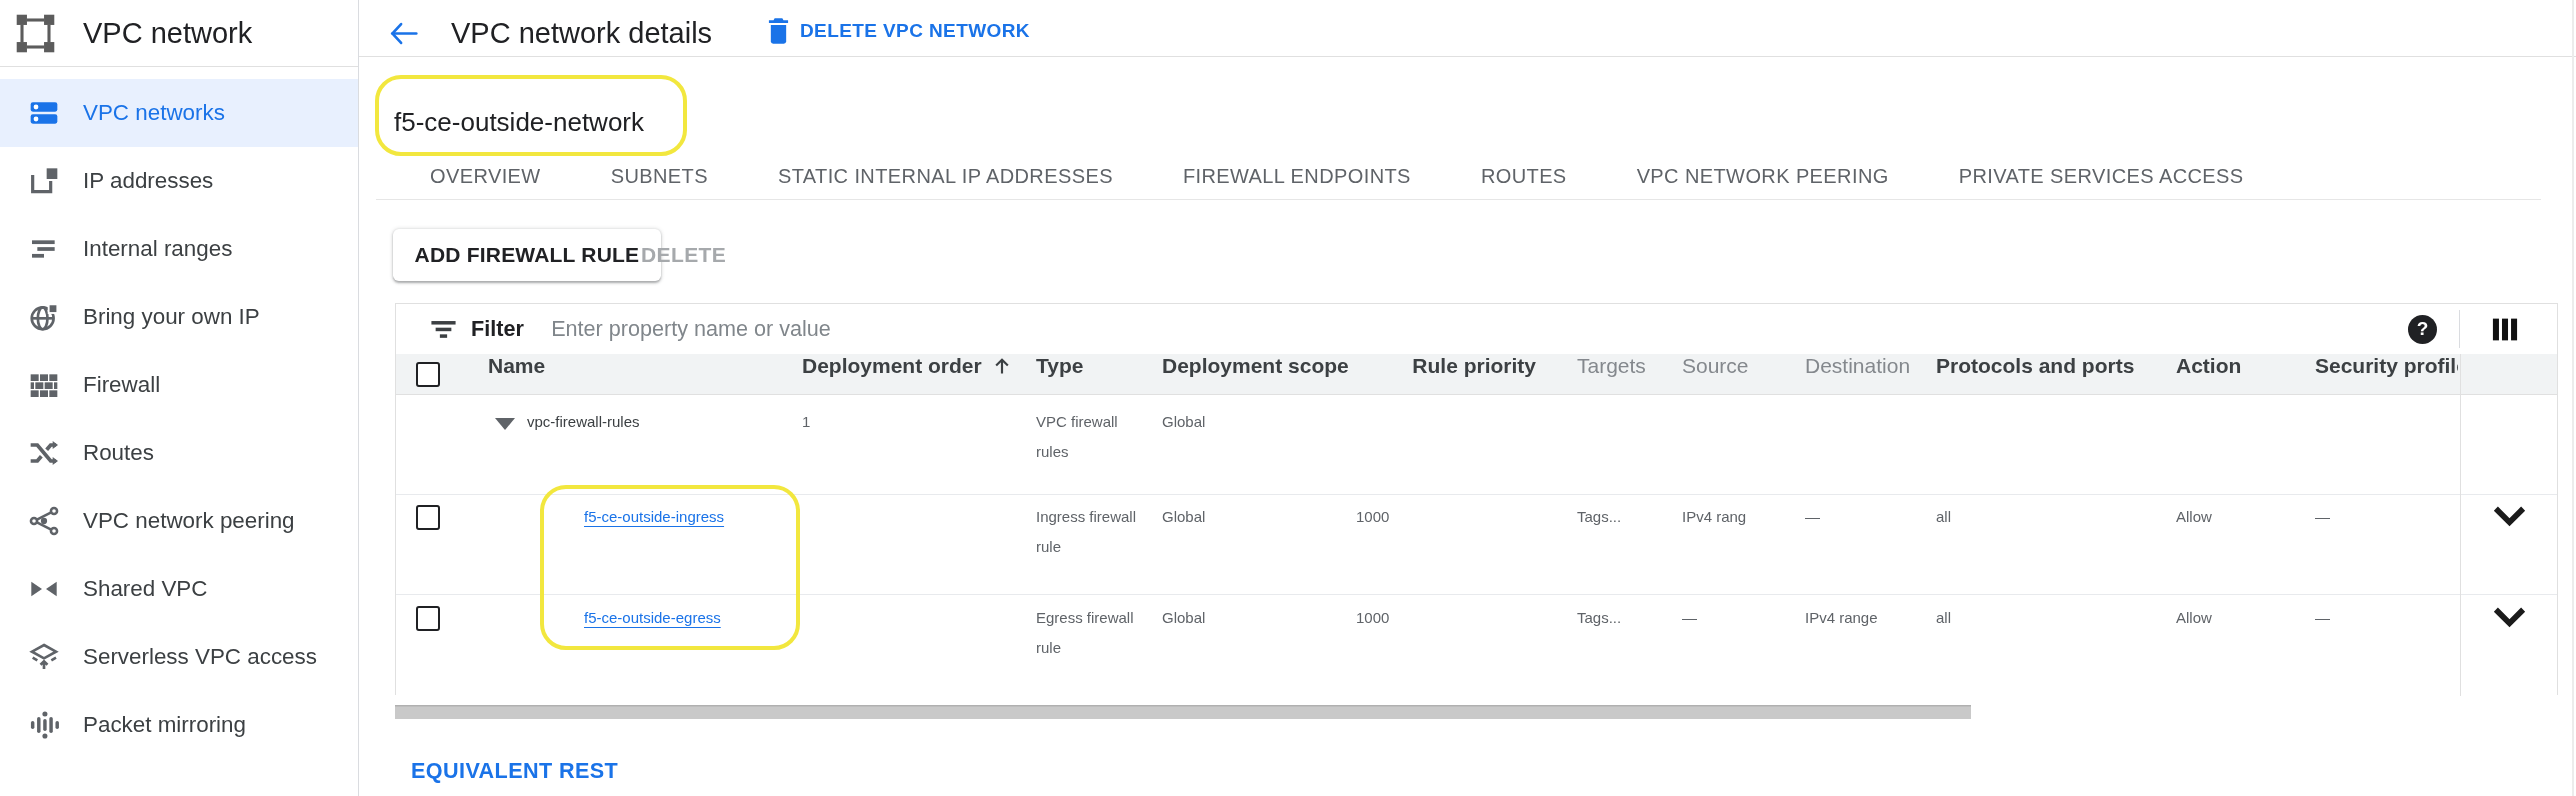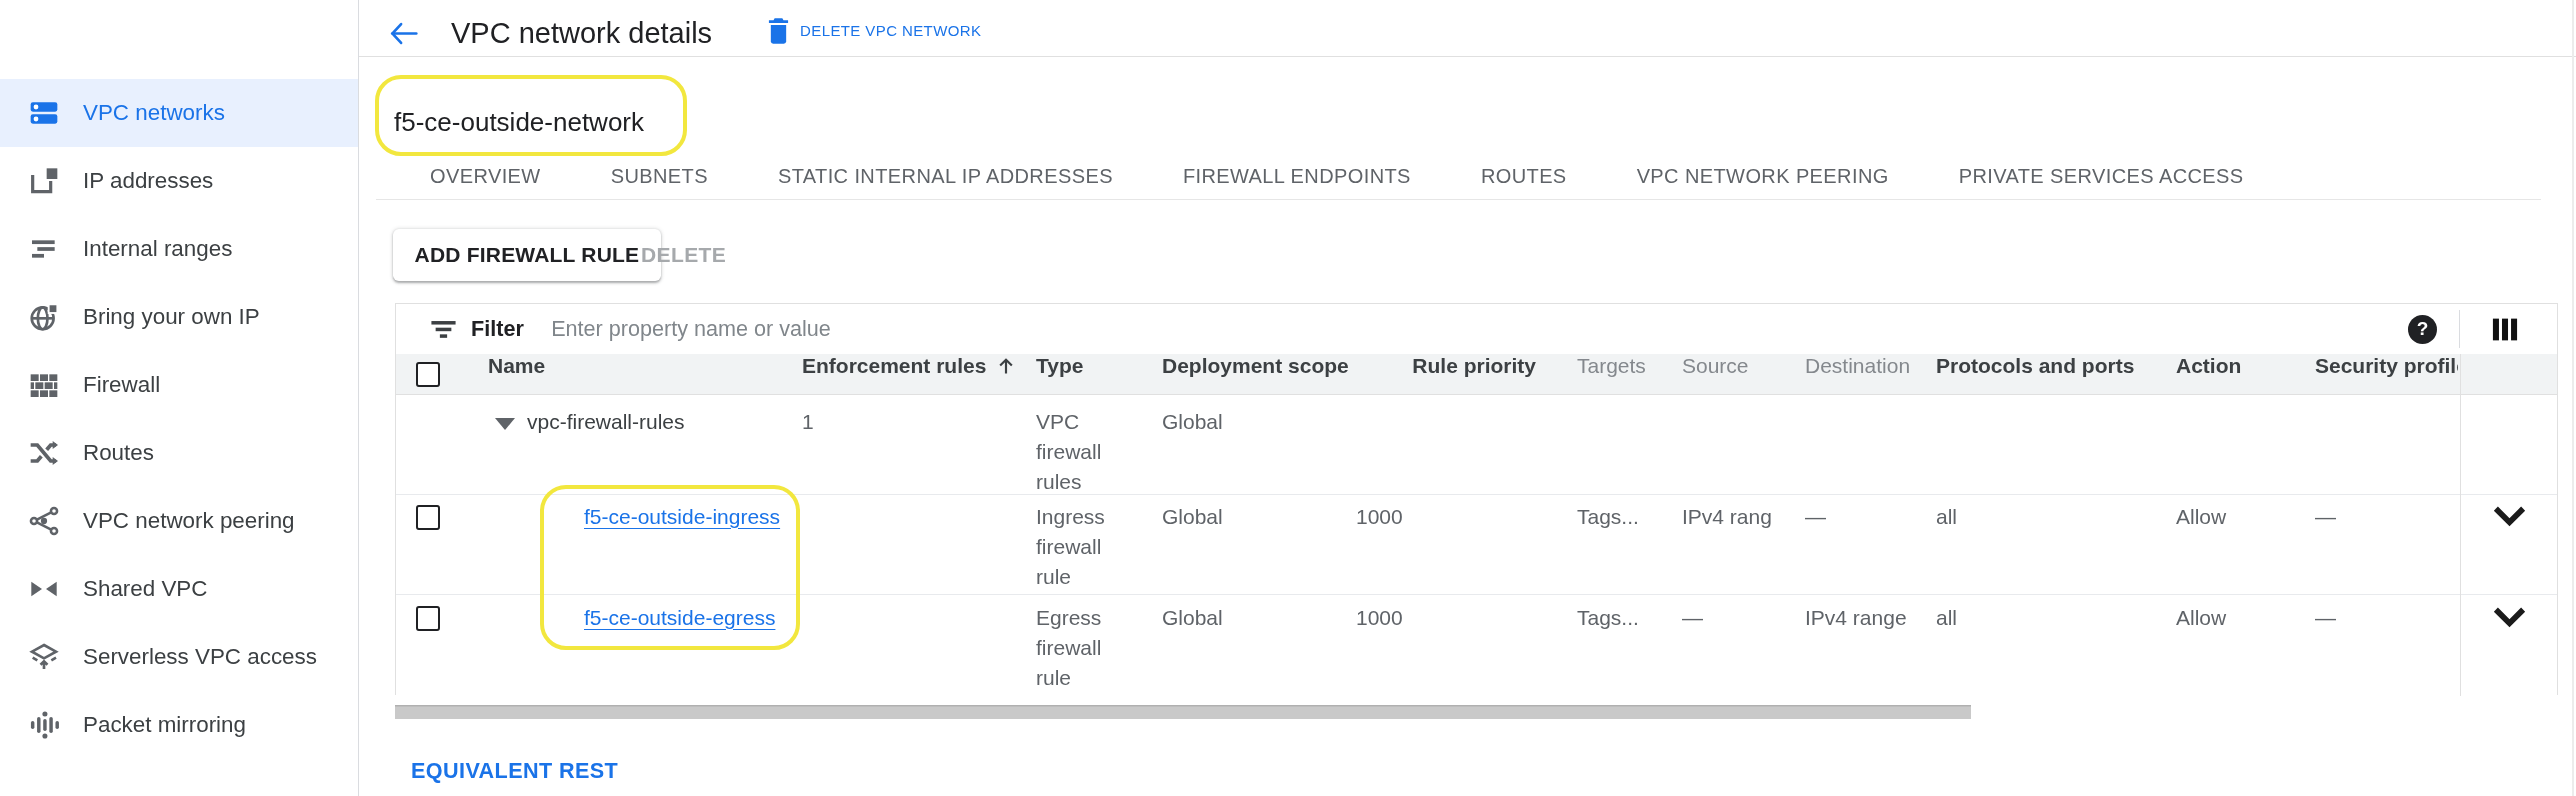--- a/index.html
+++ b/index.html
@@ -29,21 +29,21 @@
   .nav-item .nav-icon{position:absolute;left:26px;width:35px;height:35px;display:flex;align-items:center;justify-content:center;color:#5f6368}
   .nav-item .nav-label{position:absolute;left:83px;font-size:22.4px;white-space:nowrap}
   .nav-item.selected{background:var(--selected-bg);color:var(--accent);font-weight:500}
   .nav-item.selected .nav-icon{color:var(--accent)}
 
   
   .topbar{position:absolute;left:359px;top:0;width:2217px;height:57px;border-bottom:0.7px solid var(--border);background:#fff}
   .back-btn{position:absolute;left:29px;top:19px;width:32px;height:29px;cursor:pointer}
   .page-title{position:absolute;left:92px;top:16.6px;font-size:29px;color:var(--text-dark);white-space:nowrap}
   .delete-vpc{position:absolute;left:408px;top:17.3px;display:flex;align-items:center;gap:10px;cursor:pointer;color:var(--accent)}
-  .delete-vpc .lbl{font-size:15px;font-weight:400;letter-spacing:0.4px;white-space:nowrap}
+  .delete-vpc .lbl{font-size:19px;font-weight:700;letter-spacing:0.4px;white-space:nowrap}
 
   
   .network-name{position:absolute;left:394px;top:107px;font-size:26px;color:var(--text-dark);white-space:nowrap}
   .annotation{position:absolute;border:4.3px solid var(--annotation);border-radius:26px;pointer-events:none;z-index:9}
   .annotation.a1{left:375px;top:75px;width:312px;height:81px}
   .annotation.a2{left:540px;top:485px;width:260px;height:165px}
 
   
   .tabbar{position:absolute;left:376px;top:153px;width:2165px;height:47px;border-bottom:1.4px solid #e6e6e6;display:flex;padding-left:19px}
   .tab{position:relative;height:100%;padding:0 35px;display:flex;align-items:center;font-size:20px;font-weight:500;letter-spacing:0.4px;color:var(--text-gray);cursor:pointer;white-space:nowrap}
@@ -67,21 +67,21 @@
   .filter-divider{position:absolute;left:2063px;top:5.8px;width:1.4px;height:38px;background:#dadce0}
   .cols-icon{position:absolute;left:2093px;top:10.8px;width:32px;height:29px;cursor:pointer;color:#111}
 
   .header-row{position:absolute;left:0;top:50px;width:100%;height:41px;background:var(--header-bg);border-bottom:0.7px solid var(--border)}
   .hcell{position:absolute;top:0;height:24px;display:flex;align-items:center;font-size:21px;font-weight:700;color:var(--text-mid);white-space:nowrap;cursor:pointer}
   .hcell.dim{color:#84888d;font-weight:400}
   .sort-arrow{margin-left:10px;width:20px;height:20px}
 
   .trow{position:absolute;left:0;width:100%;height:100px;background:#fff}
   .trow.b{border-bottom:0.7px solid var(--border-light)}
-  .cell{position:absolute;top:6.5px;font-size:21px;line-height:30px;color:var(--text-gray)}
+  .cell{position:absolute;top:6.5px;font-size:15px;line-height:30px;color:var(--text-gray)}
   .g .cell{top:12.3px}
   .c-gname{left:131px;color:var(--text-mid)}
   .c-link{left:188px}
   .c-enf{left:406px}
   .c-type{left:640px;width:105px}
   .c-scope{left:766px;width:159px}
   .c-prio{left:960px;width:180px;text-align:left}
   .c-targets{left:1181px;width:105px}
   .c-source{left:1286px;width:110px;white-space:nowrap;overflow:hidden}
   .c-dest{left:1409px;width:133px}
@@ -101,20 +101,33 @@
   .hscroll-thumb{position:absolute;left:395px;top:705px;width:1576px;height:14.4px;background:#c9c9c9;box-shadow:inset 0 1.4px 0 rgba(0,0,0,0.12);cursor:pointer}
   .equivalent-rest{position:absolute;left:411px;top:758px;font-size:21.6px;font-weight:700;letter-spacing:0.4px;color:var(--accent);cursor:pointer;white-space:nowrap}
   .right-edge{position:absolute;left:2572px;top:0;width:2.2px;height:797px;background:#ececec}
 </style>
 </head>
 <body>
 
 <div id="app">
 
   <div class="sidebar">
+    <div class="sidebar-header">
+      <svg class="logo" viewBox="0 0 24 24" fill="#5c5c5c">
+        <rect x="1" y="1" width="6" height="6"></rect>
+          <rect x="17" y="1" width="6" height="6"></rect>
+        <rect x="1" y="17" width="6" height="6"></rect>
+          <rect x="17" y="17" width="6" height="6"></rect>
+        <rect x="7" y="3.2" width="10" height="1.8"></rect>
+          <rect x="7" y="19" width="10" height="1.8"></rect>
+        <rect x="3.2" y="7" width="1.8" height="10"></rect>
+          <rect x="19" y="7" width="1.8" height="10"></rect>
+      </svg>
+      <div class="sidebar-title">VPC network</div>
+    </div>
     <div class="nav">
 
       <div class="nav-item selected">
         <span class="nav-icon">
           <svg width="32" height="32" viewBox="0 0 24 24" fill="currentColor">
             <rect x="2" y="4" width="20" height="7" rx="1.6"></rect>
               <circle cx="6" cy="7.5" r="1.8" fill="#fff"></circle>
             <rect x="2" y="13" width="20" height="7" rx="1.6"></rect>
               <circle cx="6" cy="16.5" r="1.8" fill="#fff"></circle>
           </svg>
@@ -290,21 +303,21 @@
           <rect x="17" y="3" width="5" height="18"></rect>
       </svg>
     </div>
 
     <div class="header-row">
       <div class="checkbox head-check"></div>
       <div class="hcell h-name">
           <span>Name</span>
         </div>
       <div class="hcell" style="left:406px">
-        <span>Enforcement rules</span>
+        <span>Deployment order</span>
         <svg class="sort-arrow" viewBox="0 0 24 24" fill="none" stroke="#3c4043" stroke-width="2.6">
           <path d="M12 21 V4.5"></path>
             <path d="M5 11.5 L12 4.5 L19 11.5"></path>
         </svg>
       </div>
       <div class="hcell" style="left:640px">
           <span>Type</span>
         </div>
       <div class="hcell" style="left:766px">
           <span>Deployment scope</span>

